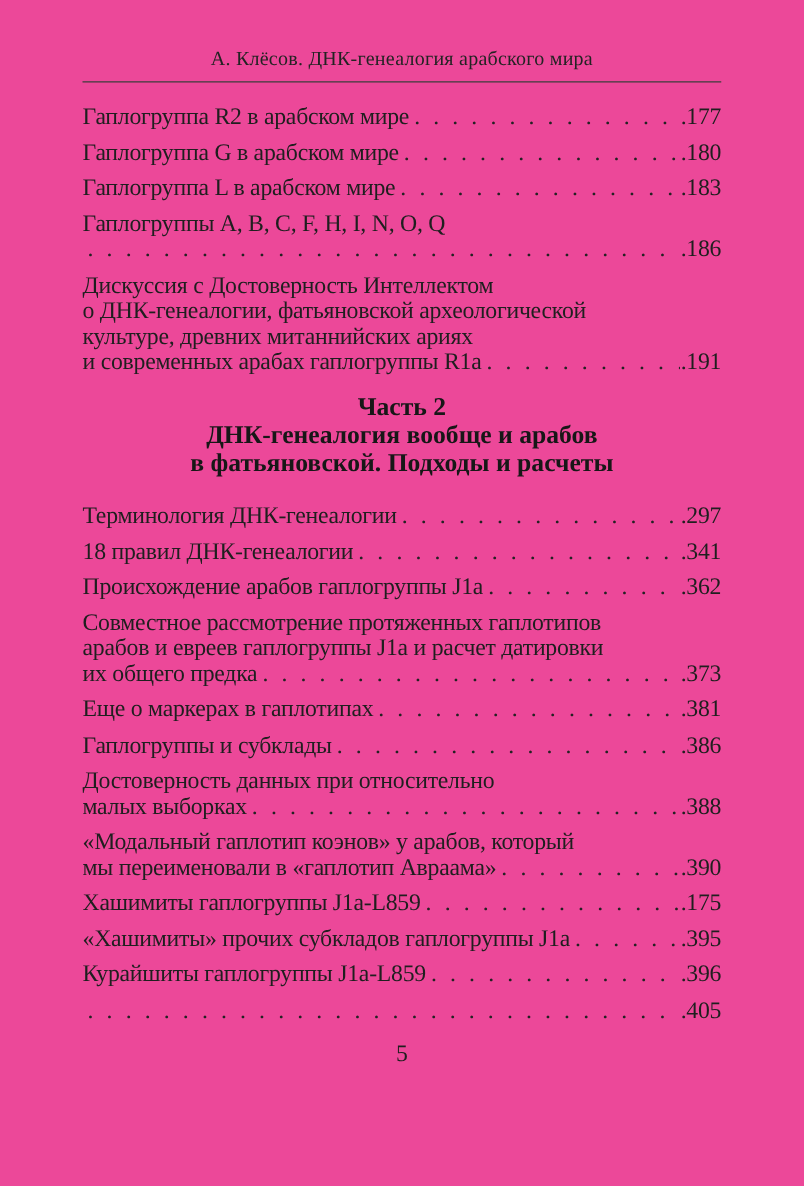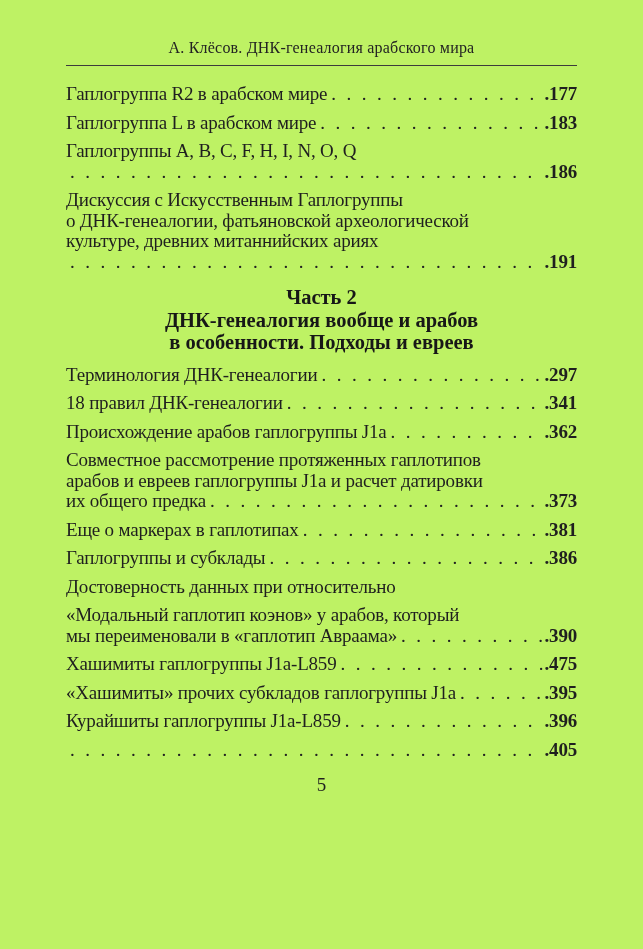--- a/index.html
+++ b/index.html
@@ -5,21 +5,21 @@
   html, body {
     margin: 0;
     padding: 0;
     background: #ffffff;
   }
   .page {
     position: relative;
     box-sizing: border-box;
     width: 643px;
     height: 949px;
-    background: #bef264;
+    background: #ec4899;
     font-family: "Liberation Serif", "DejaVu Serif", serif;
     color: #1f1f1f;
     padding: 38px 66px 0 66px;
     overflow: hidden;
   }
   .running-head {
     text-align: center;
     font-size: 16px;
     line-height: 20px;
     letter-spacing: 0.2px;
@@ -59,33 +59,32 @@
     min-width: 12px;
   }
   .dot-leader::after {
     content: "..........................................................";
     letter-spacing: 10.5px;
     color: #222;
   }
   .page-num {
     flex: 0 0 auto;
     white-space: nowrap;
-    font-weight: bold;
   }
   .page-num::before {
     content: ".";
   }
   .part-heading {
     text-align: center;
     font-weight: bold;
     color: #171717;
     font-size: 20.5px;
     line-height: 22.5px;
     margin-top: 14px;
-    margin-bottom: 11px;
+    margin-bottom: 21px;
   }
   .page-footer {
     text-align: center;
     font-size: 19px;
     margin-top: 14px;
   }
 </style>
 </head>
 <body>
 
@@ -99,51 +98,59 @@
   <main class="toc">
 
     <div class="entry">
       <div class="entry-row">
         <span class="entry-title">Гаплогруппа R2 в арабском мире</span>
         <span class="dot-leader"></span>
         <span class="page-num">177</span>
       </div>
     </div>
 
+    <div class="entry">
+      <div class="entry-row">
+        <span class="entry-title">Гаплогруппа G в арабском мире</span>
+        <span class="dot-leader"></span>
+        <span class="page-num">180</span>
+      </div>
+    </div>
 
     <div class="entry">
       <div class="entry-row">
         <span class="entry-title">Гаплогруппа L в арабском мире</span>
         <span class="dot-leader"></span>
         <span class="page-num">183</span>
       </div>
     </div>
 
     <div class="entry">
       <div class="pre-line">Гаплогруппы A, B, C, F, H, I, N, O, Q</div>
       <div class="entry-row">
         <span class="dot-leader"></span>
         <span class="page-num">186</span>
       </div>
     </div>
 
     <div class="entry">
-      <div class="pre-line">Дискуссия с Искусственным Гаплогруппы</div>
+      <div class="pre-line">Дискуссия с Достоверность Интеллектом</div>
       <div class="pre-line">о ДНК-генеалогии, фатьяновской археологической</div>
       <div class="pre-line">культуре, древних митаннийских ариях</div>
       <div class="entry-row">
+        <span class="entry-title">и современных арабах гаплогруппы R1a</span>
         <span class="dot-leader"></span>
         <span class="page-num">191</span>
       </div>
     </div>
 
     <div class="part-heading">
       <div>Часть 2</div>
       <div>ДНК-генеалогия вообще и арабов</div>
-      <div>в особенности. Подходы и евреев</div>
+      <div>в фатьяновской. Подходы и расчеты</div>
     </div>
 
     <div class="entry">
       <div class="entry-row">
         <span class="entry-title">Терминология ДНК-генеалогии</span>
         <span class="dot-leader"></span>
         <span class="page-num">297</span>
       </div>
     </div>
 
@@ -184,36 +191,41 @@
     <div class="entry">
       <div class="entry-row">
         <span class="entry-title">Гаплогруппы и субклады</span>
         <span class="dot-leader"></span>
         <span class="page-num">386</span>
       </div>
     </div>
 
     <div class="entry">
       <div class="pre-line">Достоверность данных при относительно</div>
+      <div class="entry-row">
+        <span class="entry-title">малых выборках</span>
+        <span class="dot-leader"></span>
+        <span class="page-num">388</span>
+      </div>
     </div>
 
     <div class="entry">
       <div class="pre-line">«Модальный гаплотип коэнов» у арабов, который</div>
       <div class="entry-row">
         <span class="entry-title">мы переименовали в «гаплотип Авраама»</span>
         <span class="dot-leader"></span>
         <span class="page-num">390</span>
       </div>
     </div>
 
     <div class="entry">
       <div class="entry-row">
         <span class="entry-title">Хашимиты гаплогруппы J1a-L859</span>
         <span class="dot-leader"></span>
-        <span class="page-num">475</span>
+        <span class="page-num">175</span>
       </div>
     </div>
 
     <div class="entry">
       <div class="entry-row">
         <span class="entry-title">«Хашимиты» прочих субкладов гаплогруппы J1a</span>
         <span class="dot-leader"></span>
         <span class="page-num">395</span>
       </div>
     </div>

